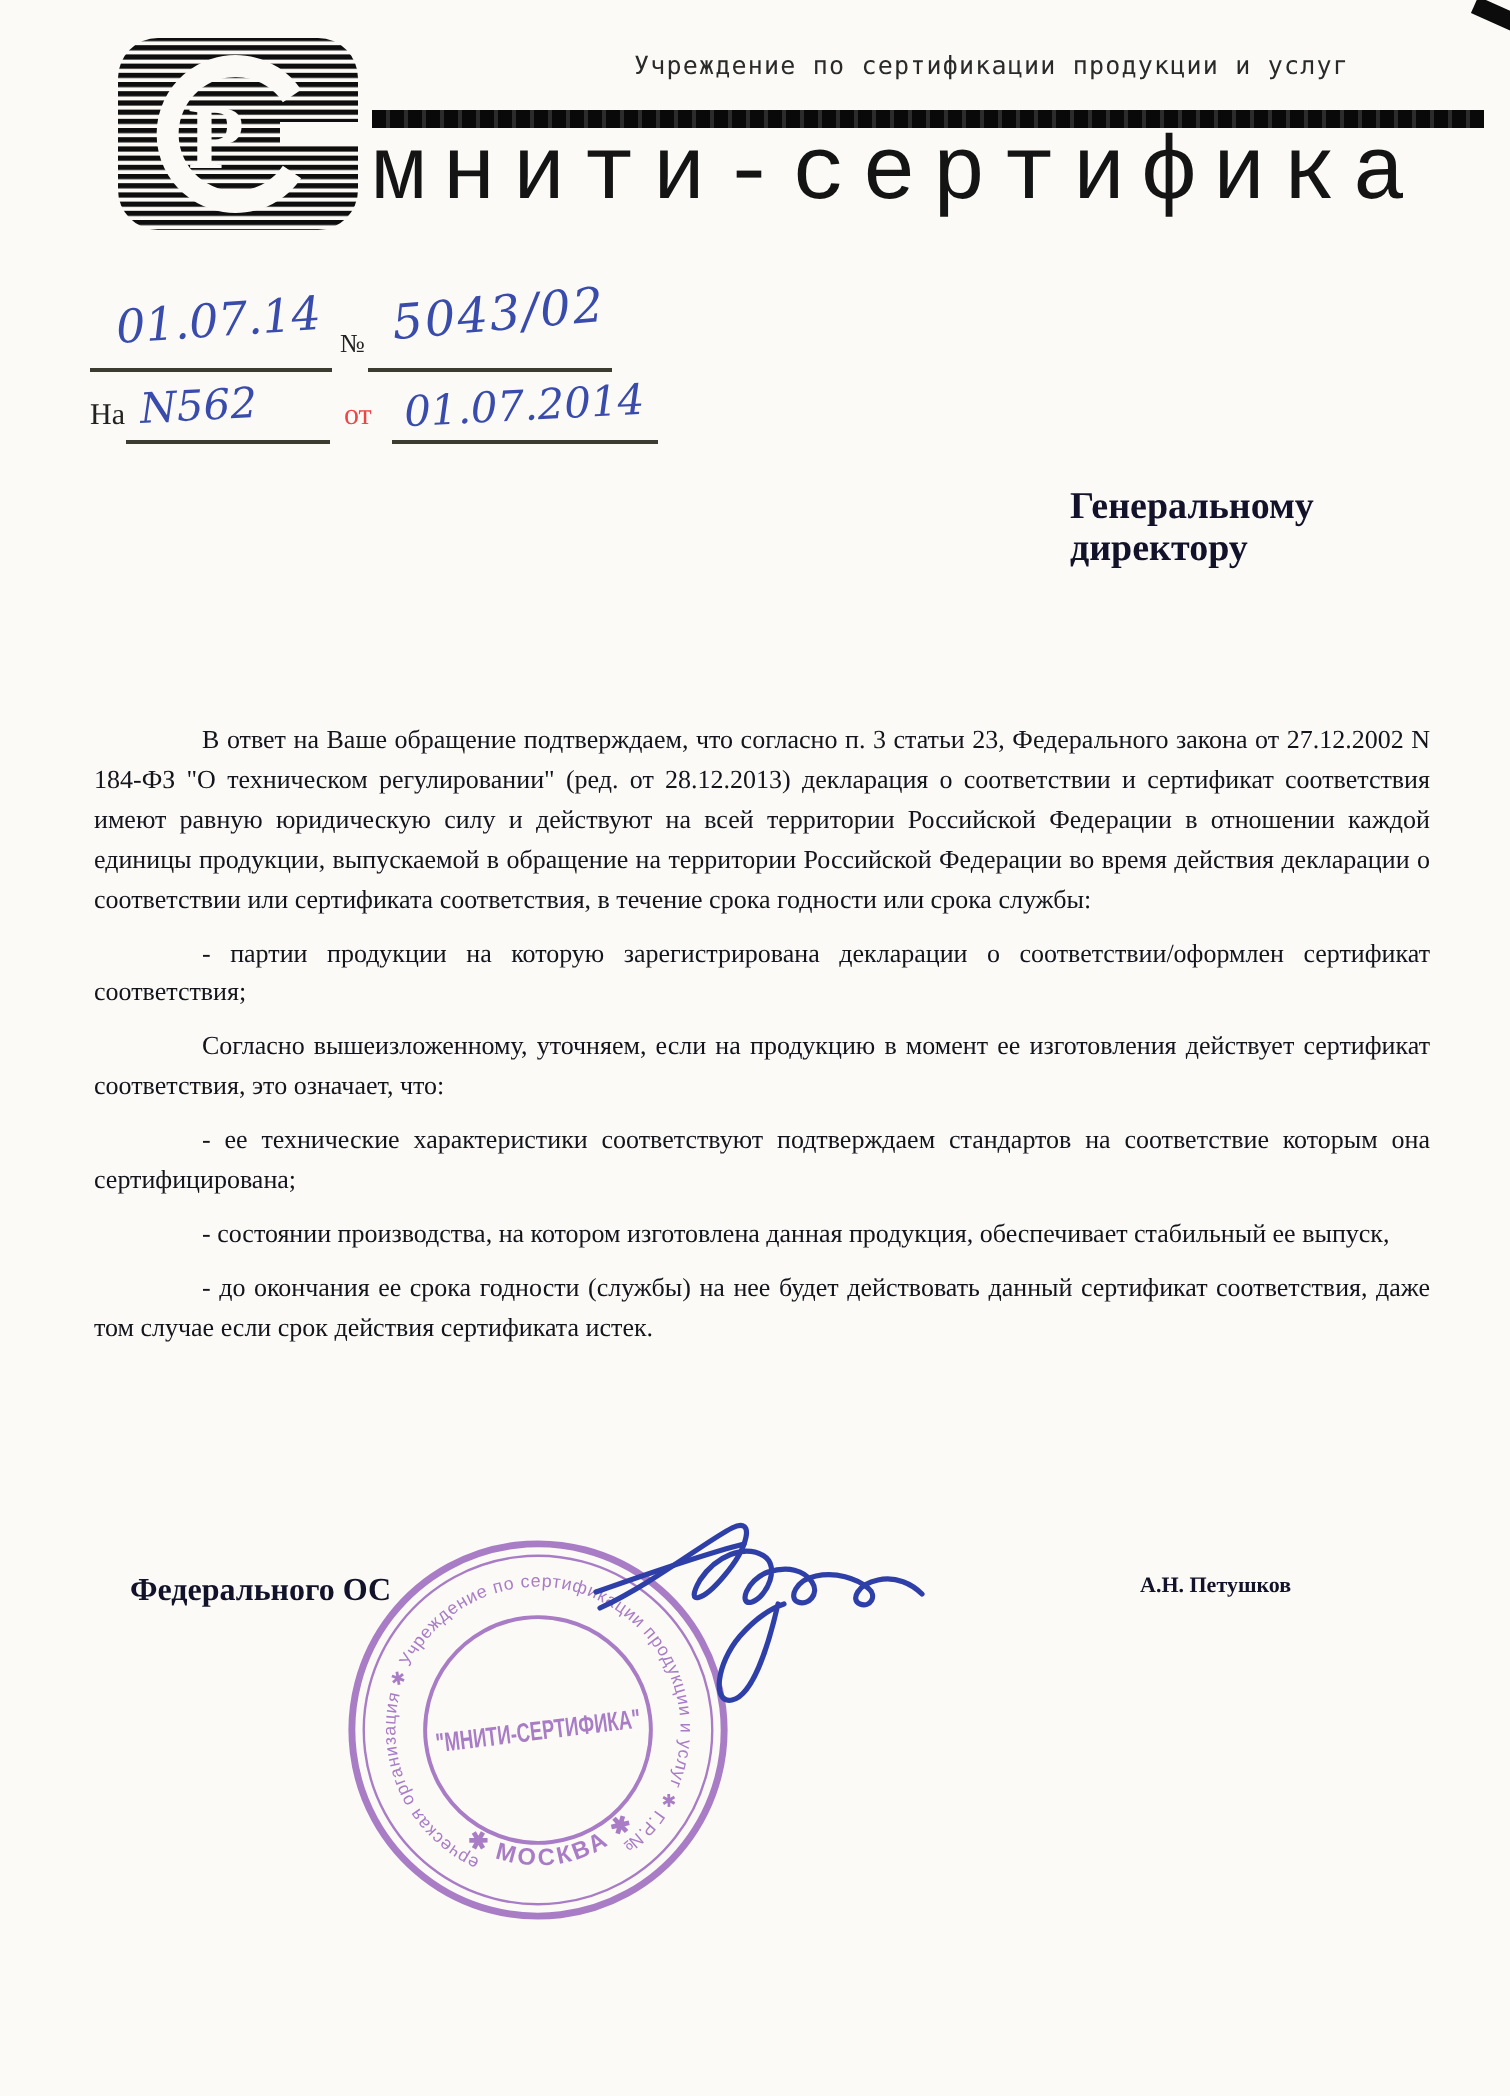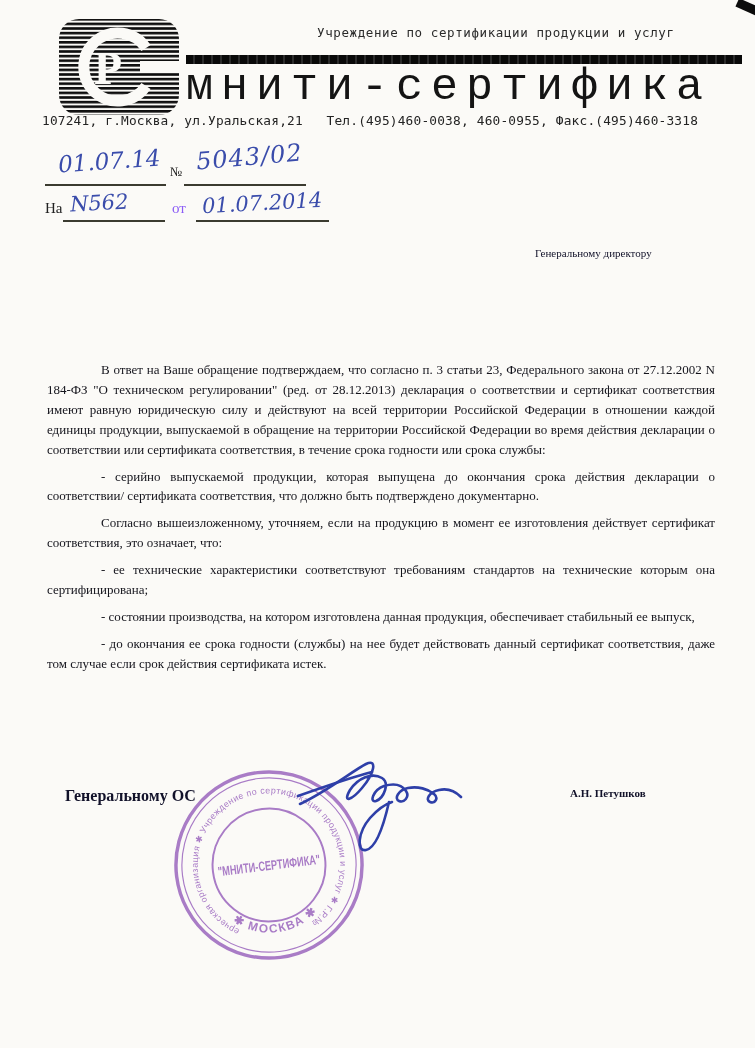--- a/index.html
+++ b/index.html
@@ -34,28 +34,28 @@
     font-family:"DejaVu Serif",serif;font-style:italic;color:#3a4cab;
     white-space:nowrap;
   }
   .hw-date1{position:absolute;left:58px;top:148px;font-size:23px;transform:rotate(-4deg);}
   .num-sign{position:absolute;left:170px;top:164px;font-size:13px;color:#222;}
   .hw-num1{position:absolute;left:196px;top:143px;font-size:24px;transform:rotate(-5deg);letter-spacing:1px;}
   .u1{position:absolute;left:45px;top:184px;width:121px;height:2px;background:#3b3b30;}
   .u2{position:absolute;left:184px;top:184px;width:122px;height:2px;background:#3b3b30;}
   .na-label{position:absolute;left:45px;top:200px;font-size:15px;color:#222;}
   .hw-num2{position:absolute;left:70px;top:191px;font-size:21px;transform:rotate(-3deg);}
-  .ot-label{position:absolute;left:172px;top:200px;font-size:15px;color:#8b5cf6;}
+  .ot-label{position:absolute;left:172px;top:200px;font-size:15px;color:#ef4444;}
   .hw-date2{position:absolute;left:202px;top:191px;font-size:21px;transform:rotate(-3deg);}
   .u3{position:absolute;left:63px;top:220px;width:102px;height:2px;background:#3b3b30;}
   .u4{position:absolute;left:196px;top:220px;width:133px;height:2px;background:#3b3b30;}
   
   .recipient{
     position:absolute;left:535px;top:243px;width:210px;
-    font-size:11px;font-weight:normal;line-height:21px;color:#12122a;
+    font-size:19px;font-weight:bold;line-height:21px;color:#12122a;
   }
   
   .body-text{position:absolute;left:40px;top:353px;width:682px;}
   .body-text p{
     margin:7px;text-align:justify;text-indent:54px;
     font-size:13px;line-height:19.9px;color:#14141c;
   }
   
   .signer-title{position:absolute;left:65px;top:787px;font-size:16px;font-weight:bold;color:#12122a;}
   .signer-name{position:absolute;left:570px;top:787px;font-size:11px;font-weight:bold;color:#12122a;}
@@ -85,49 +85,48 @@
     </defs>
     <rect x="1" y="1" width="120" height="96" rx="20" fill="url(#lgstripes)"></rect>
     <path d="M 88 30 A 34 34 0 1 0 88 68" fill="none" stroke="#fbfaf7" stroke-width="11"></path>
     <rect x="82" y="43" width="40" height="12" fill="#fbfaf7"></rect>
     <text x="36" y="66" font-family="Liberation Serif, serif" font-weight="bold" font-size="46" fill="#fbfaf7">Р</text>
   </svg>
 
   <div class="tagline">Учреждение по сертификации продукции и услуг</div>
   <div class="letterhead-bar"></div>
   <div class="company-title">мнити-сертифика</div>
-  <div class="address-line">107241, г.Москва, ул.Уральская,21   Тел.(495)460-0038, 460-0955, Факс.(495)460-3318</div>
 
   <div class="hand hw-date1">01.07.14</div>
   <div class="num-sign">№</div>
   <div class="hand hw-num1">5043/02</div>
   <div class="u1"></div>
   <div class="u2"></div>
 
   <div class="na-label">На</div>
   <div class="hand hw-num2">N562</div>
   <div class="ot-label">от</div>
   <div class="hand hw-date2">01.07.2014</div>
   <div class="u3"></div>
   <div class="u4"></div>
 
   <div class="recipient">
     <div>Генеральному директору</div>
   </div>
 
   <div class="body-text">
     <p>В ответ на Ваше обращение подтверждаем, что согласно п. 3 статьи 23, Федерального закона от 27.12.2002 N 184-ФЗ "О техническом регулировании" (ред. от 28.12.2013) декларация о соответствии и сертификат соответствия имеют равную юридическую силу и действуют на всей территории Российской Федерации в отношении каждой единицы продукции, выпускаемой в обращение на территории Российской Федерации во время действия декларации о соответствии или сертификата соответствия, в течение срока годности или срока службы:</p>
-    <p>- серийно выпускаемой продукции, которая выпущена до окончания срока действия декларации о соответствии/ сертификата соответствия, что должно быть подтверждено документарно.</p>
+    <p>- партии продукции на которую зарегистрирована декларации о соответствии/оформлен сертификат соответствия;</p>
     <p>Согласно вышеизложенному, уточняем, если на продукцию в момент ее изготовления действует сертификат соответствия, это означает, что:</p>
-    <p>- ее технические характеристики соответствуют требованиям стандартов на технические которым она сертифицирована;</p>
+    <p>- ее технические характеристики соответствуют подтверждаем стандартов на соответствие которым она сертифицирована;</p>
     <p>- состоянии производства, на котором изготовлена данная продукция, обеспечивает стабильный ее выпуск,</p>
     <p>- до окончания ее срока годности (службы) на нее будет действовать данный сертификат соответствия, даже  том случае если срок действия сертификата истек.</p>
   </div>
 
-  <div class="signer-title">Генеральному ОС</div>
+  <div class="signer-title">Федерального ОС</div>
   <div class="signer-name">А.Н. Петушков</div>
 
   <svg class="stamp" viewBox="0 0 200 200">
     <g fill="none" stroke="#9e6bc0">
       <circle cx="100" cy="100" r="94" stroke-width="3.5"></circle>
       <circle cx="100" cy="100" r="88" stroke-width="1.2"></circle>
       <circle cx="100" cy="100" r="57" stroke-width="2"></circle>
     </g>
     <defs>
       <path id="ringPath" d="M 64 162 A 72 72 0 1 1 136 162"></path>

